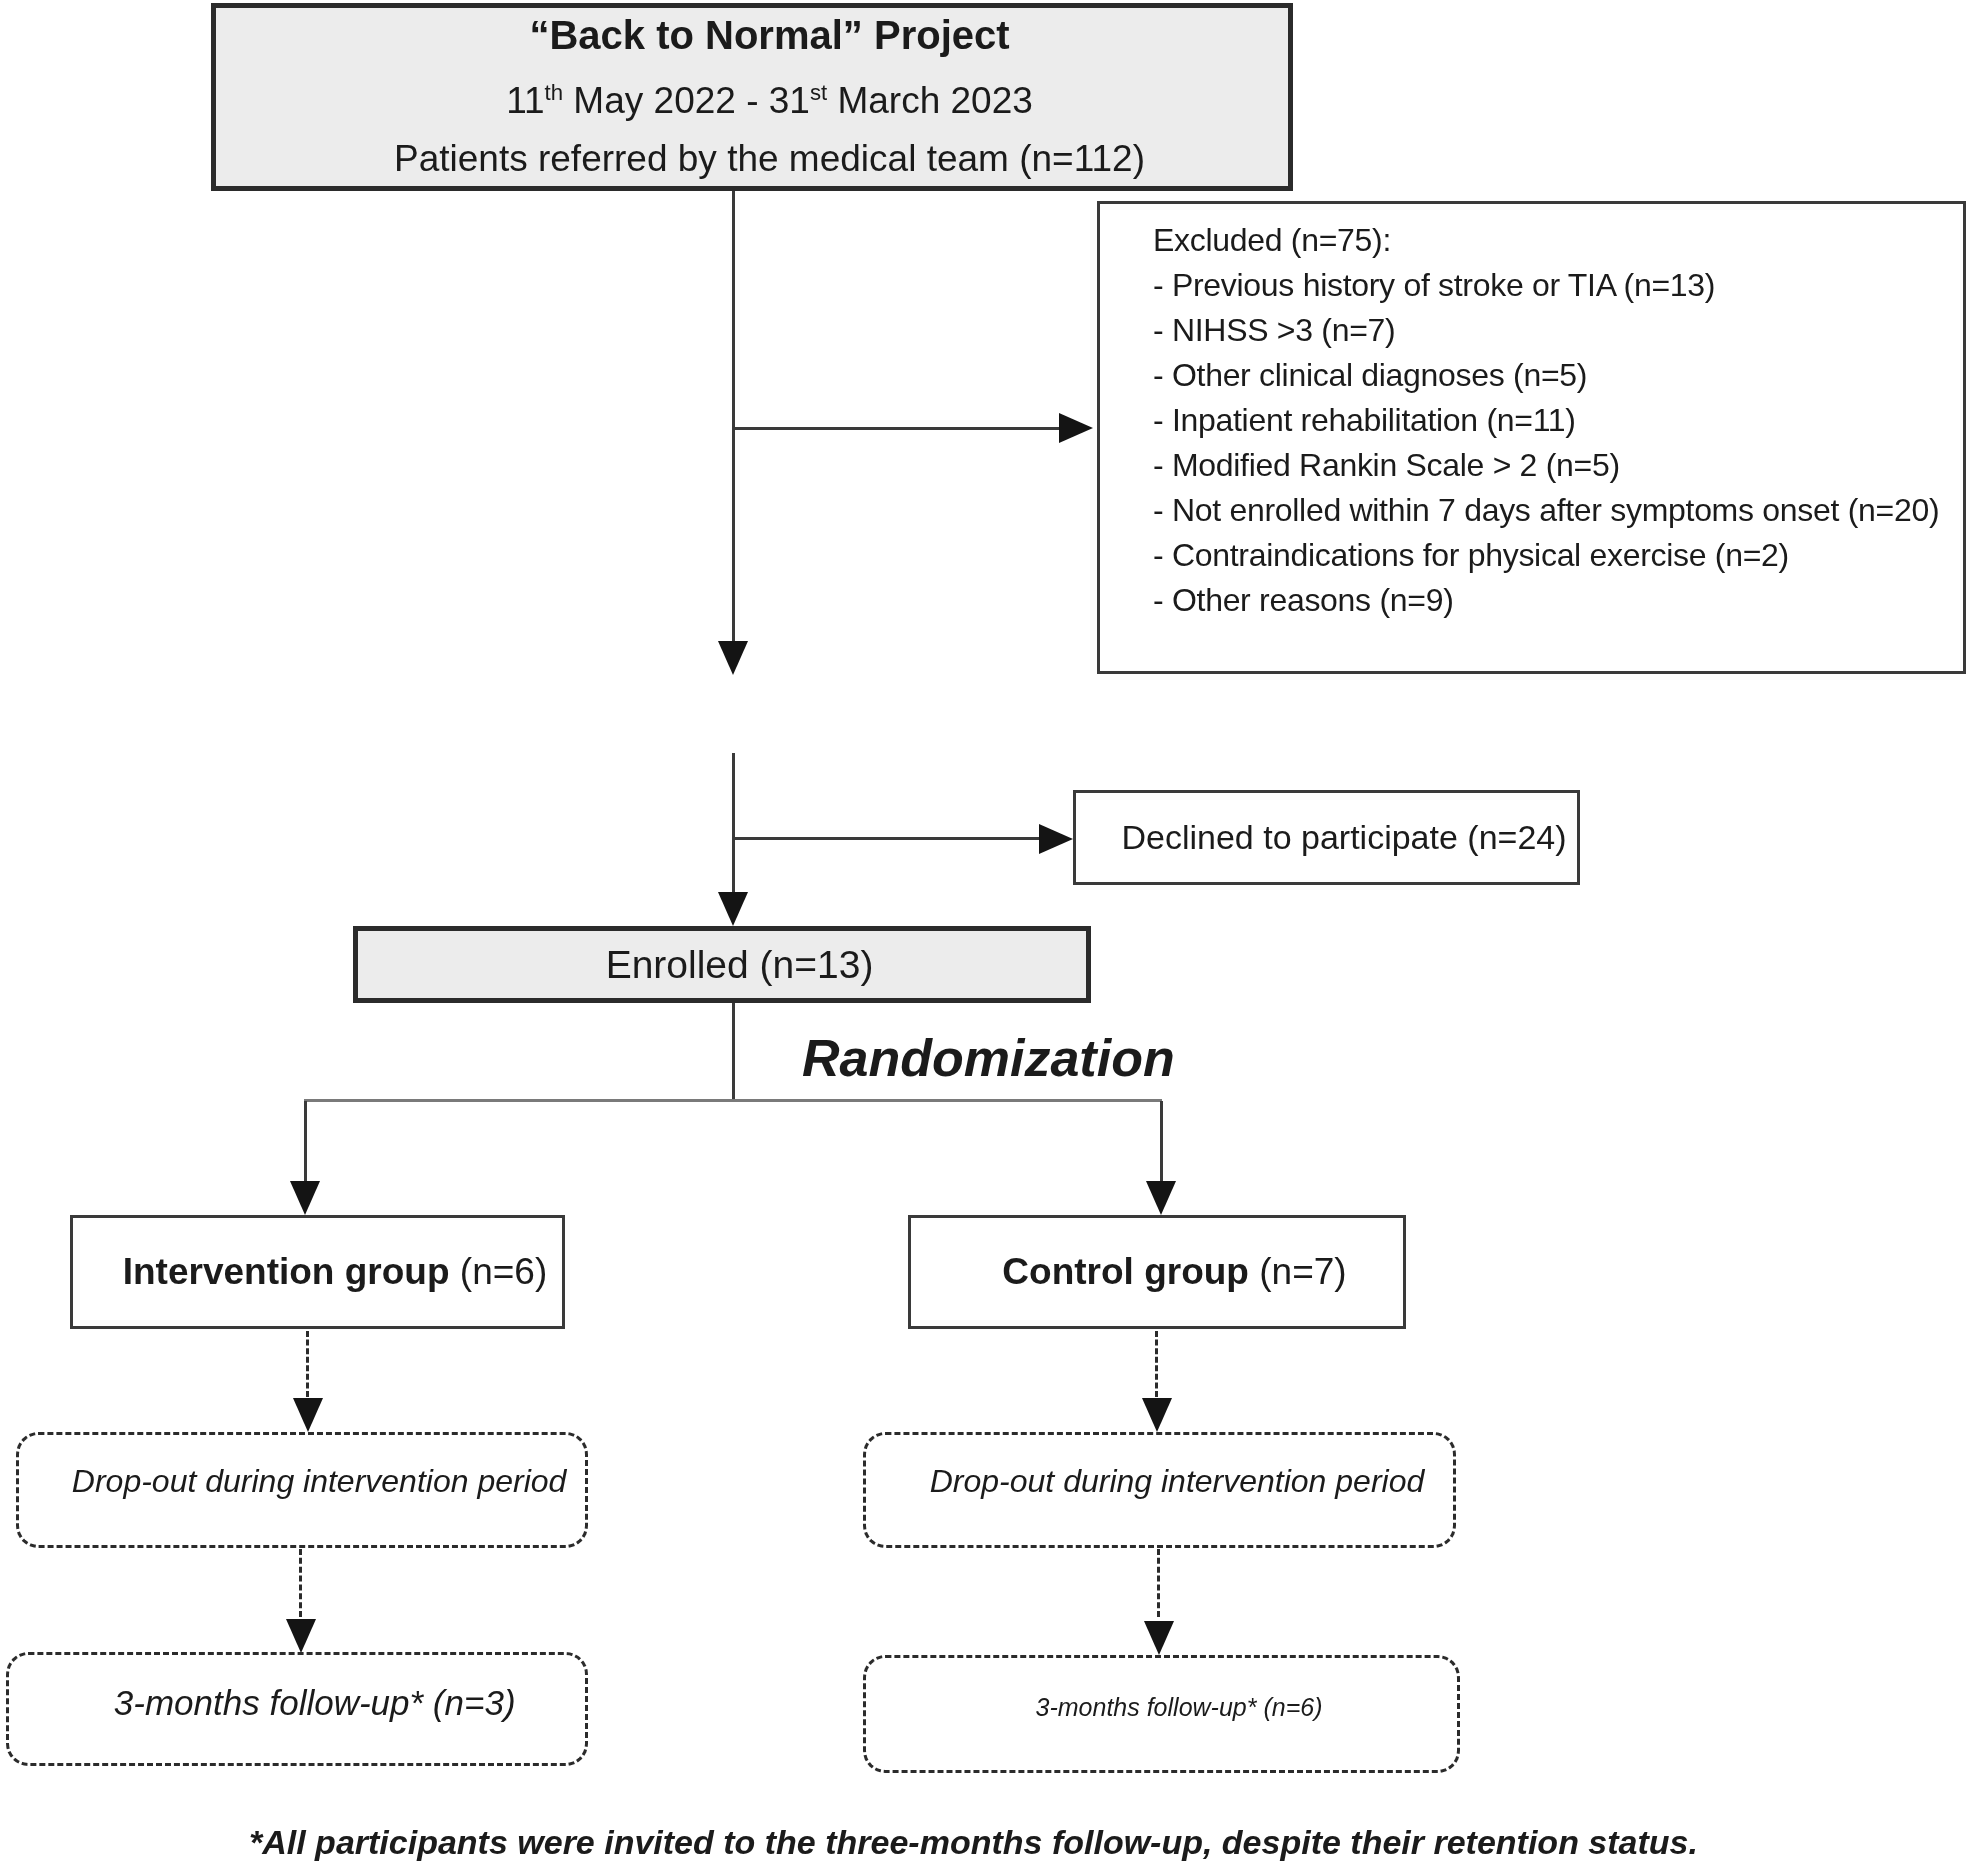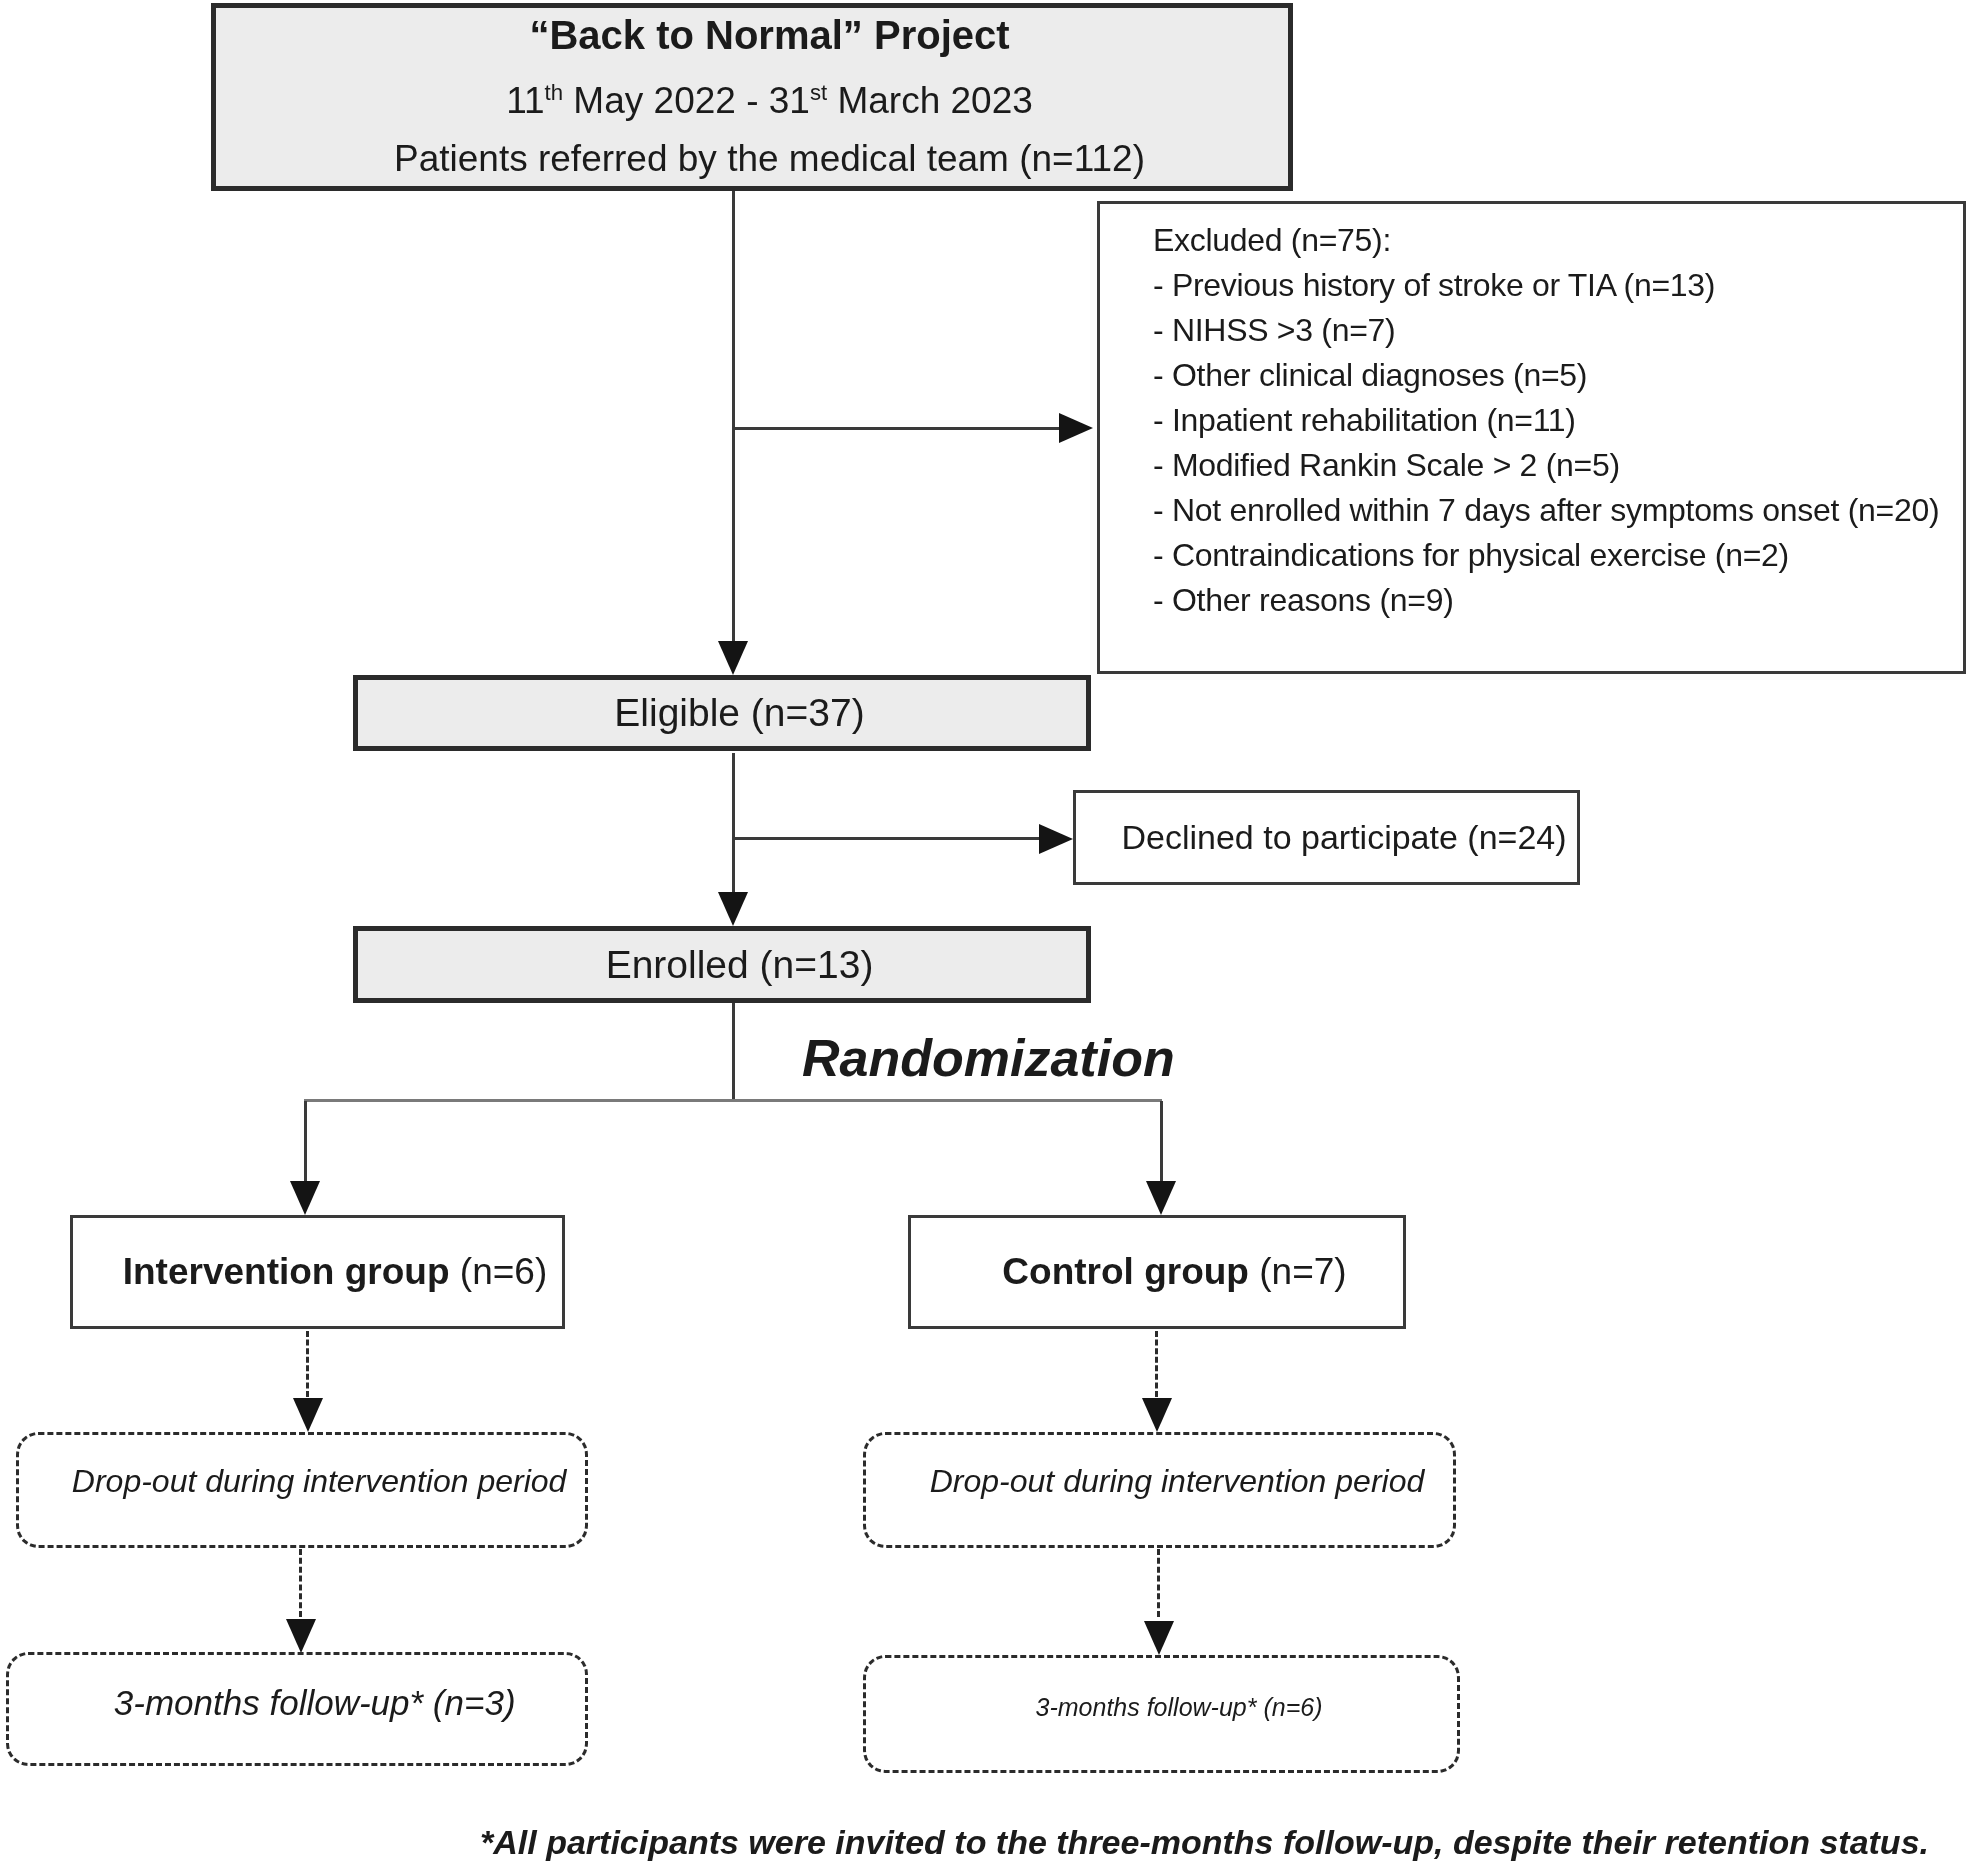--- a/index.html
+++ b/index.html
@@ -106,21 +106,21 @@
     left: 863px; top: 1655px; width: 597px; height: 118px;
     font-size: 25px;
     padding-bottom: 12.4px;
   }
   #footnote {
     position: absolute;
     left: 249px; top: 1823px; width: 1680px;
     font-size: 34px;
     font-style: italic;
     font-weight: bold;
-    text-align: right;
+    text-align: left;
   }
   
   .vline {
     position: absolute;
     width: 0;
     border-left: 3.1px solid #3a3a3a;
   }
   .hline {
     position: absolute;
     height: 0;
@@ -177,23 +177,20 @@
         <div class="ex-item">- NIHSS &gt;3 (n=7)</div>
         <div class="ex-item">- Other clinical diagnoses (n=5)</div>
         <div class="ex-item">- Inpatient rehabilitation (n=11)</div>
         <div class="ex-item">- Modified Rankin Scale &gt; 2 (n=5)</div>
         <div class="ex-item">- Not enrolled within 7 days after symptoms onset (n=20)</div>
         <div class="ex-item">- Contraindications for physical exercise (n=2)</div>
         <div class="ex-item">- Other reasons (n=9)</div>
       </div>
   </div>
 
-  <div class="box gray-box" id="eligible-box">
-    <span>Eligible (n=37)</span>
-  </div>
 
   <div class="vline" style="left:732px; top:753px; height:140px;"></div>
   <div class="arrow-down" style="left:718px; top:892px;"></div>
 
   <div class="hline" style="left:733px; top:837px; width:307px;"></div>
   <div class="arrow-right" style="left:1039px; top:824px;"></div>
 
   <div class="box" id="declined-box">
     <span>Declined to participate (n=24)</span>
   </div>

